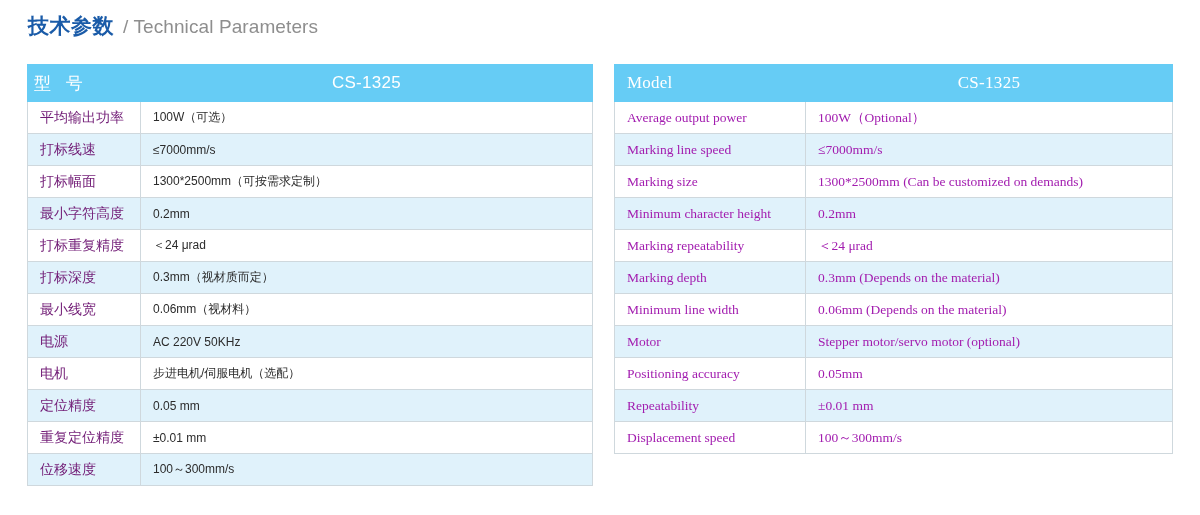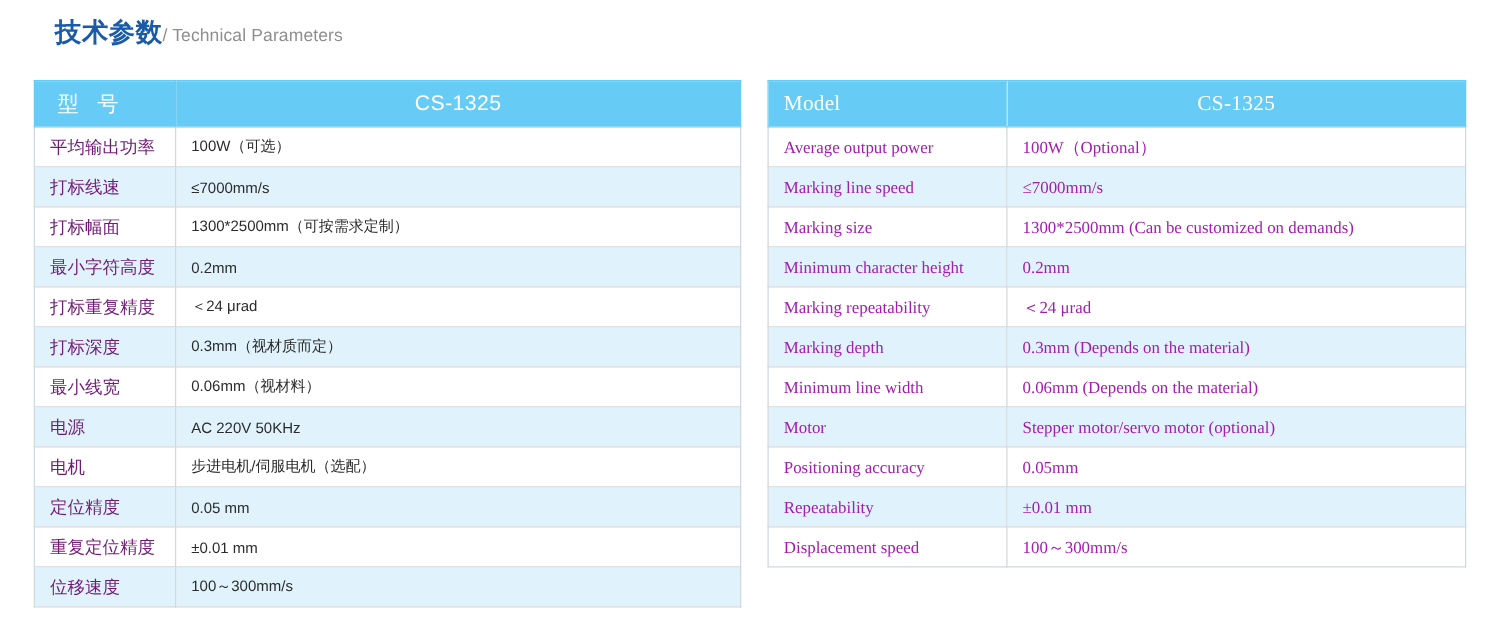--- a/index.html
+++ b/index.html
@@ -23,26 +23,26 @@
     height: 32px;
     display: flex;
     align-items: baseline;
     white-space: nowrap;
   }
   .title-cn {
     font-size: 21px;
     font-weight: bold;
     color: #1a5ba8;
     letter-spacing: 0.5px;
-    margin-left: 16px;
   }
   .title-en {
-    font-size: 14px;
+    font-size: 19px;
     font-weight: normal;
     color: #8e8e8e;
+    margin-left: 9px;
     letter-spacing: 0.1px;
   }
 
   
   .spec-table {
     position: absolute;
     top: 64px;
     border-collapse: collapse;
     table-layout: fixed;
     background: #ffffff;
@@ -72,21 +72,21 @@
   .spec-table thead th {
     background: #66ccf5;
     color: #ffffff;
     height: 36px;
     border-color: #66ccf5;
     font-size: 17px;
     letter-spacing: 0.3px;
   }
   #table-cn thead th.th-label {
     letter-spacing: 5px;
-    padding-left: 18px;
+    padding-left: 6px;
   }
   #table-en thead th.th-label {
     letter-spacing: 0.2px;
   }
   .spec-table thead th.th-value {
     font-size: 17px;
     text-align: center;
   }
 
   

